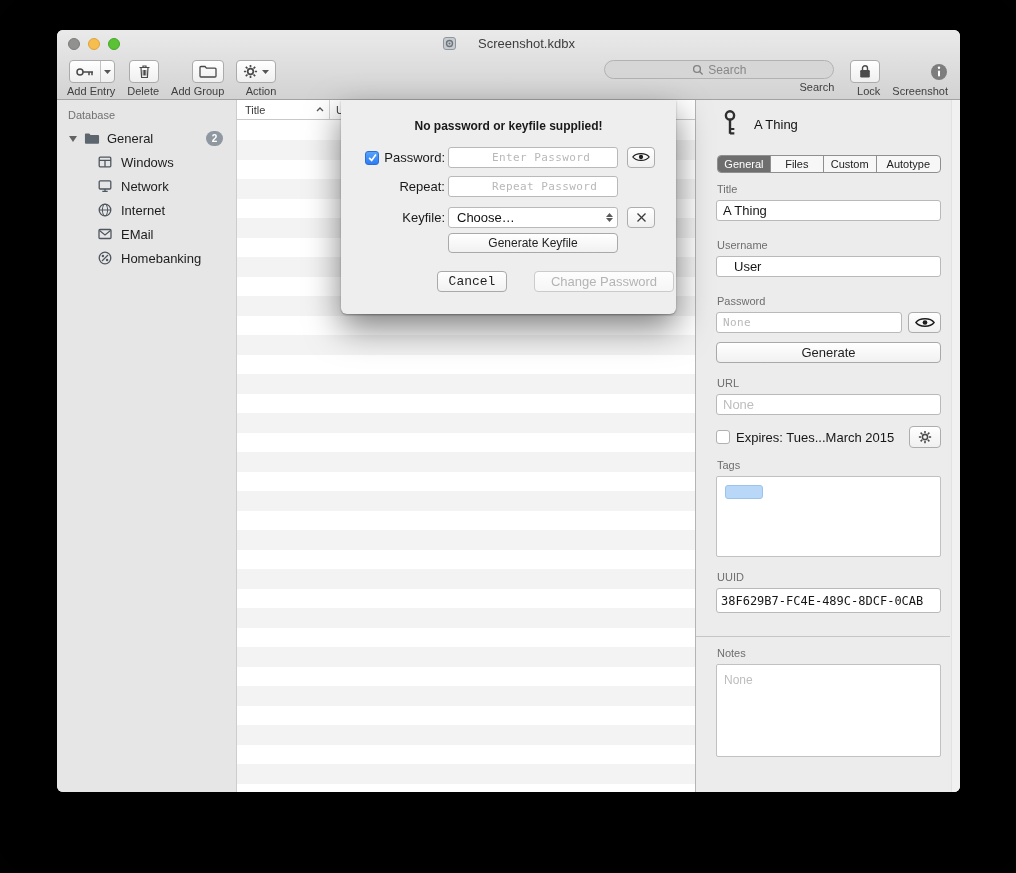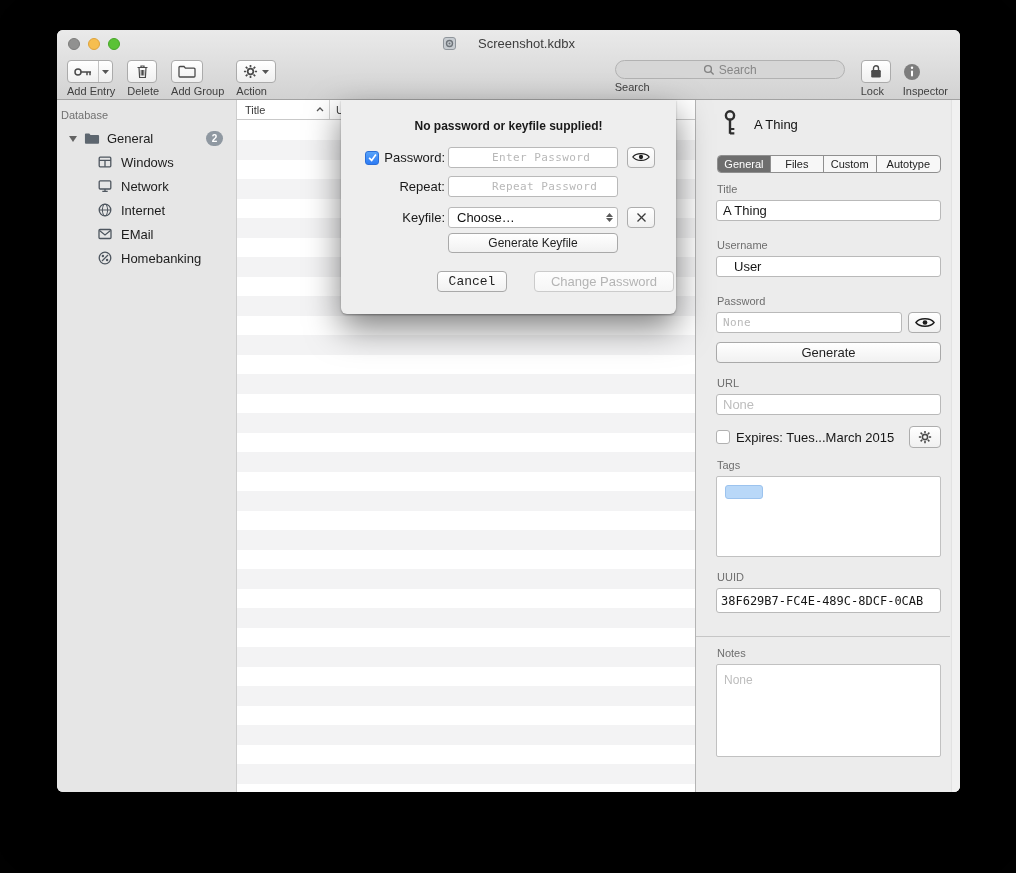--- a/index.html
+++ b/index.html
@@ -32,21 +32,21 @@
   .title-group {
     position:absolute; inset:0 0 auto 0; height:27px;
     display:flex; align-items:center; justify-content:center; gap:21px;
   }
   .win-title { font-size:13px; color:#3d3d3d; }
 
   .toolbar {
     position:absolute; top:27px; left:0; right:0; height:43px;
     display:flex; align-items:flex-start; padding:3px 12px 0 10px;
   }
-  .titem { display:flex; flex-direction:column; align-items:flex-start; margin-right:12px; }
+  .titem { display:flex; flex-direction:column; align-items:flex-end; margin-right:12px; }
   .tcaption { font-size:11px; color:#404040; margin-top:2px; white-space:nowrap; }
   .tbtn {
     height:23px; min-width:30px; background:linear-gradient(#ffffff,#efefef);
     border:1px solid #ababab; border-radius:4px;
     display:flex; align-items:center; justify-content:center; padding:0 6px;
   }
   .tbtn.split { padding:0; }
   .tbtn-main { display:flex; align-items:center; justify-content:center; width:30px; height:100%; }
   .tbtn-arrow { display:flex; align-items:center; justify-content:center; width:14px; height:100%; border-left:1px solid #c2c2c2; }
   .search-item { margin-left:auto; margin-right:16px; }
@@ -54,21 +54,21 @@
     width:230px; height:19px; border-radius:10px; background:#d6d6d6;
     border:1px solid #b2b2b2; display:flex; align-items:center; justify-content:center; gap:4px;
   }
   .search-ph { font-size:12px; color:#878787; }
   .icon-plain { height:23px; display:flex; align-items:center; justify-content:center; }
 
   
   .content { position:absolute; top:70px; left:0; right:0; bottom:0; display:flex; }
 
   .sidebar { width:180px; background:#e6e6e6; border-right:1px solid #cdcdcd; padding-top:6px; }
-  .sb-header { font-size:11px; color:#717171; padding:3px 0 6px 4px; }
+  .sb-header { font-size:11px; color:#717171; padding:3px 0 6px 11px; }
   .sb-group { height:23px; display:flex; align-items:center; }
   .disclosure { width:0; height:0; border-left:4.5px solid transparent; border-right:4.5px solid transparent; border-top:6px solid #636363; margin-left:12px; }
   .sb-group-label { font-size:13px; color:#1c1c1c; margin-left:7px; }
   .sb-badge {
     margin-left:auto; margin-right:13px; min-width:17px; height:15px; border-radius:8px;
     background:#8f98a1; color:#fff; font-size:10px; font-weight:bold;
     display:flex; align-items:center; justify-content:center; padding:0 4px;
   }
   .sb-item { height:24px; display:flex; align-items:center; padding-left:40px; }
   .sb-item-label { font-size:13px; color:#1c1c1c; margin-left:8px; }
@@ -258,21 +258,21 @@
         </div>
 
         <div class="titem" style="margin-right:0;">
           <span class="icon-plain">
             <svg width="18" height="18" viewBox="0 0 18 18">
               <circle cx="9" cy="9" r="8" fill="#7d7d7d"></circle>
               <rect x="8" y="7.5" width="2" height="6" rx="1" fill="#fff"></rect>
               <circle cx="9" cy="4.8" r="1.2" fill="#fff"></circle>
             </svg>
           </span>
-          <span class="tcaption">Inspector</span>
+          <span class="tcaption">Screenshot</span>
         </div>
       </div>
     </header>
 
     <div class="content">
 
       <aside class="sidebar">
         <div class="sb-header">Database</div>
         <div class="sb-group">
           <span class="disclosure"></span>

